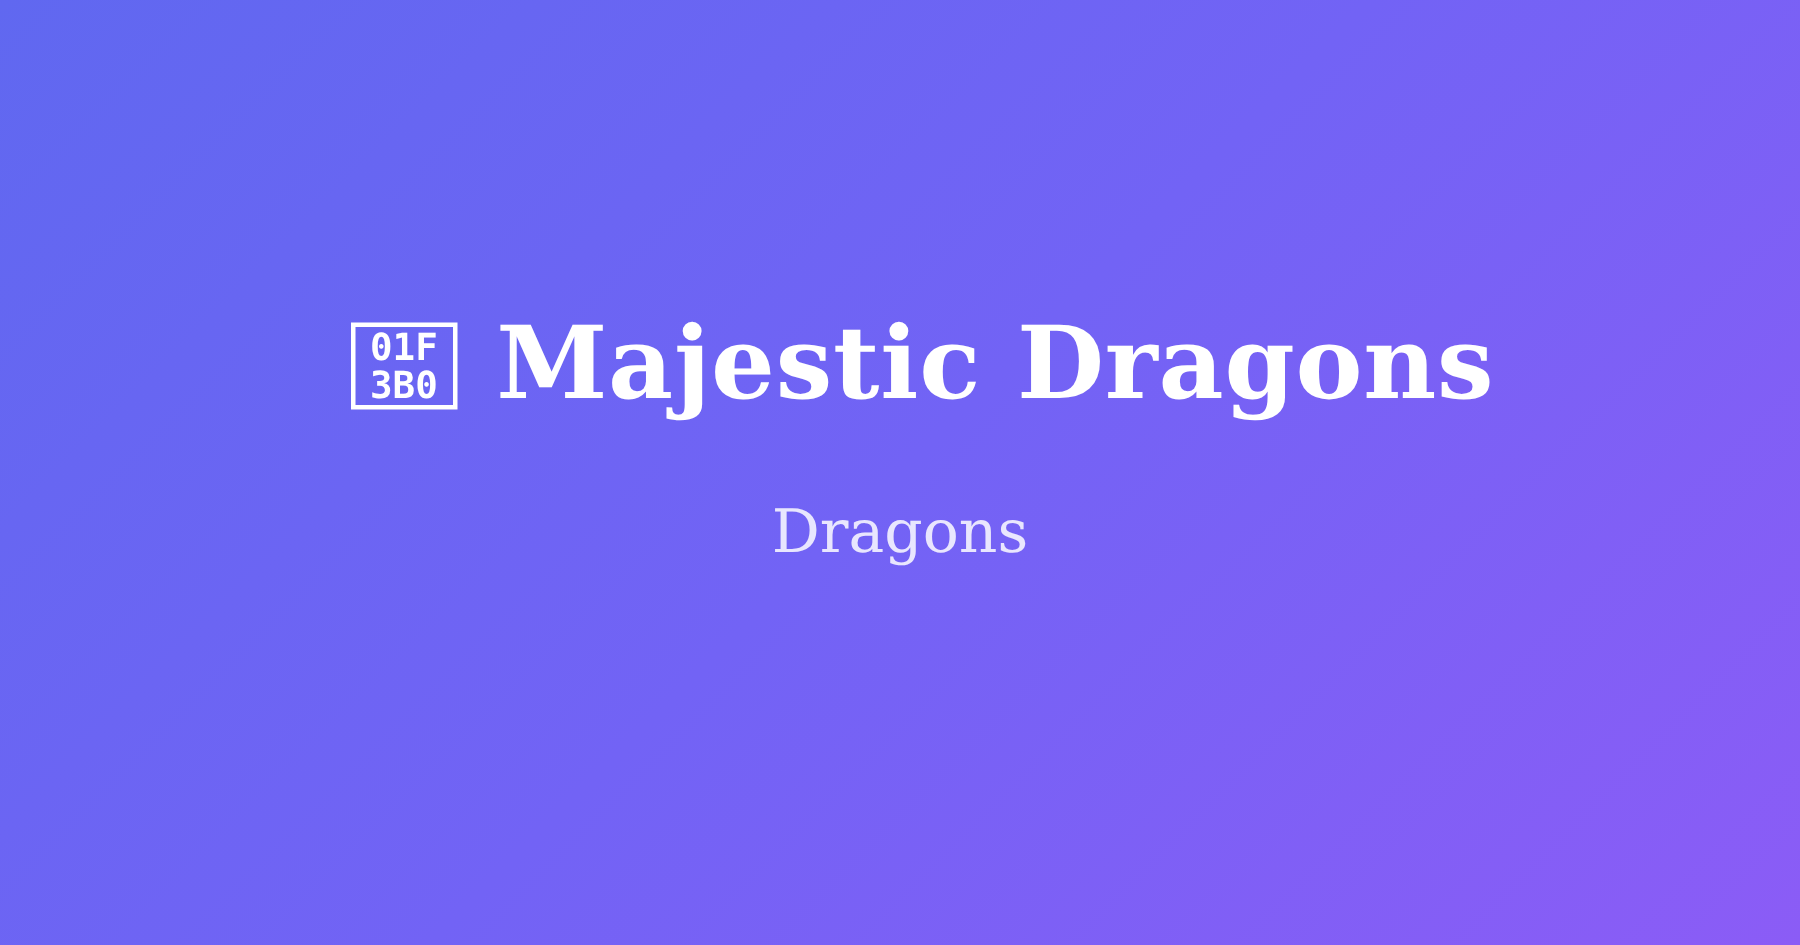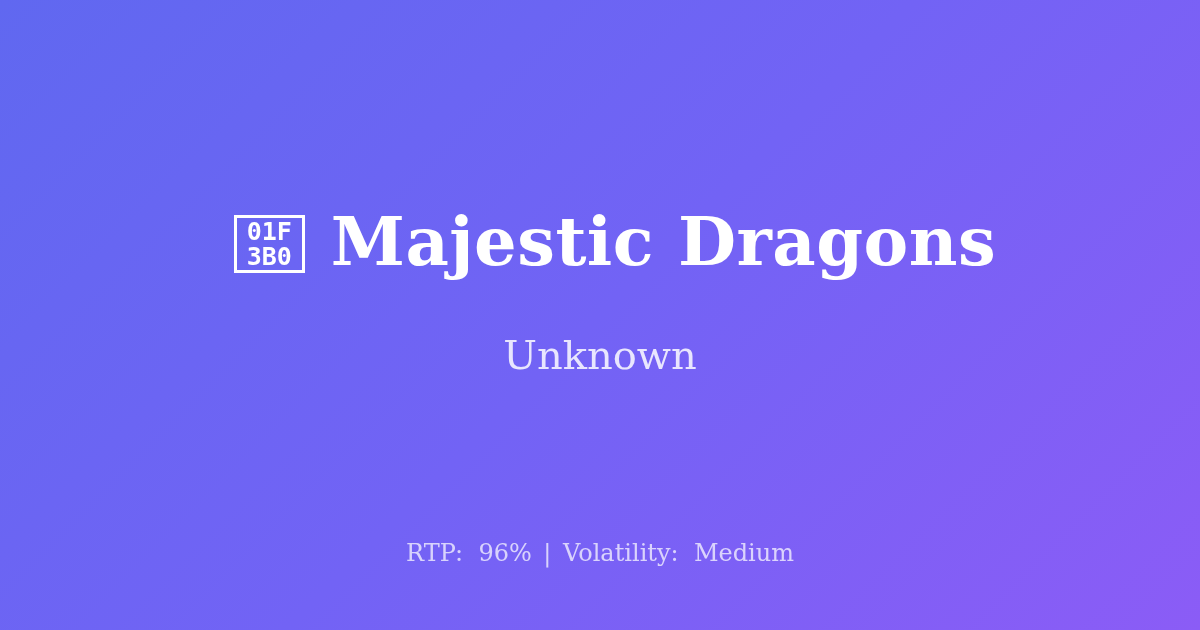--- a/index.html
+++ b/index.html
@@ -129,25 +129,18 @@
 
       <span class="tofu">
         <span class="tofu-row">01F</span>
         <span class="tofu-row">3B0</span>
       </span>
 
       <h1 class="game-title">Majestic Dragons</h1>
 
     </div>
 
-    <div class="provider">Unknown</div>
+    <div class="provider">Dragons</div>
 
   </div>
 
-  <div class="meta">
-    <span>RTP:</span>
-    <span>&nbsp;</span><span>96%</span>
-    <span class="meta-sep">|</span>
-    <span>Volatility:</span>
-    <span>&nbsp;</span><span>Medium</span>
-  </div>
 
 </div>
 
 </body></html>

